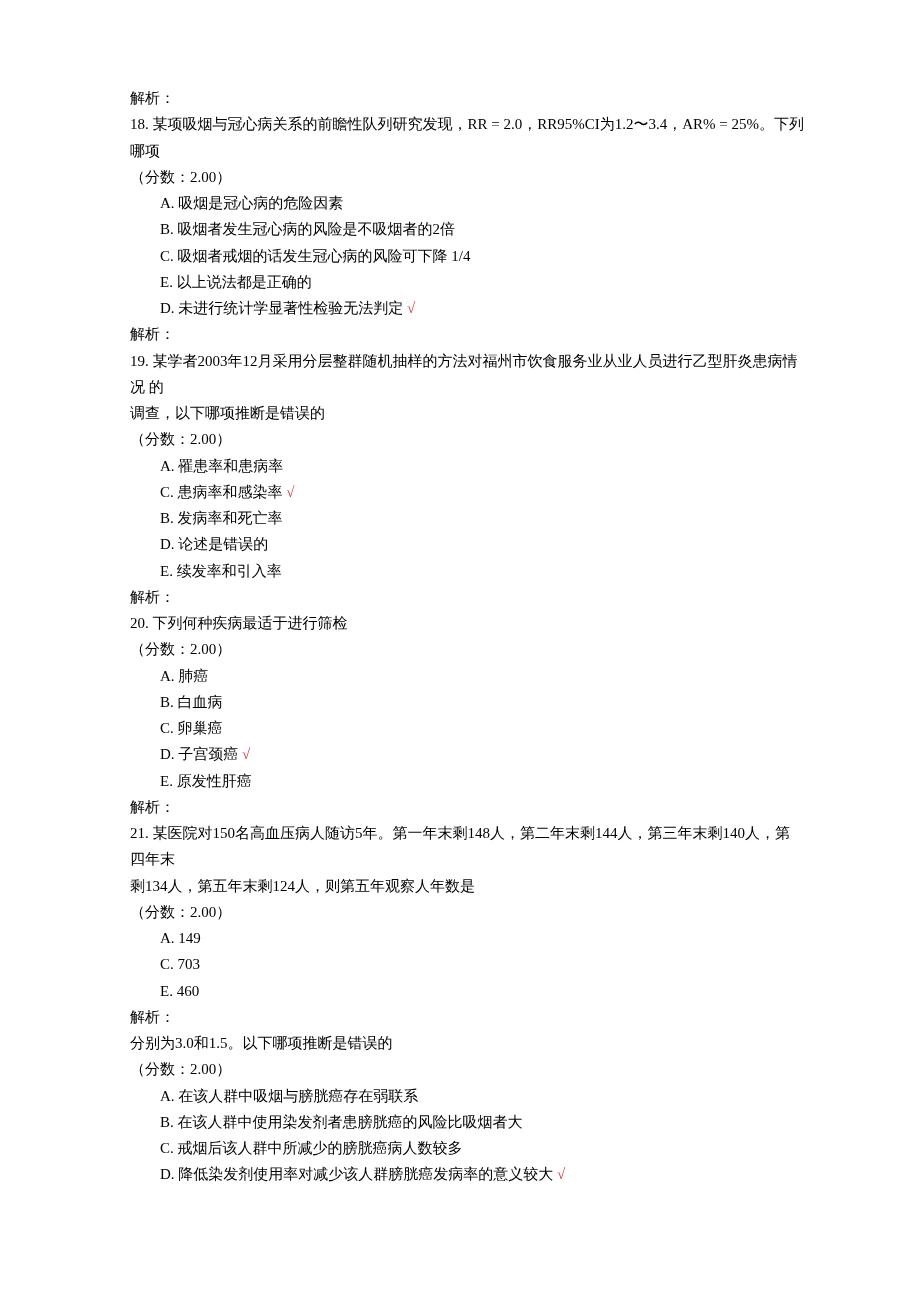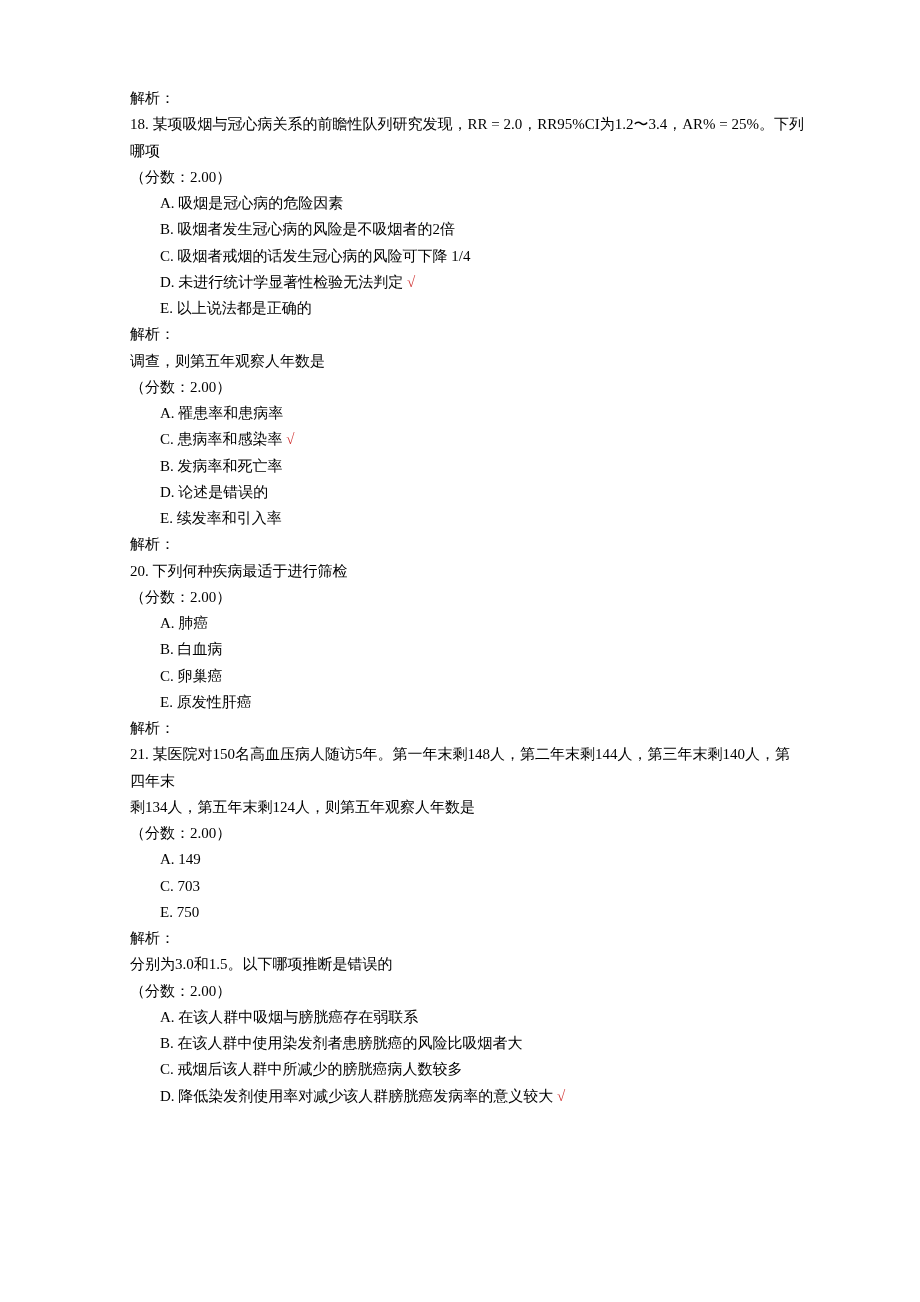--- a/index.html
+++ b/index.html
@@ -30,44 +30,46 @@
 </head>
 <body>
 
 <div class="page" id="page">
     <div class="line">解析：</div>
     <div class="line">18. 某项吸烟与冠心病关系的前瞻性队列研究发现，RR = 2.0，RR95%CI为1.2〜3.4，AR% = 25%。下列哪项</div>
     <div class="line">（分数：2.00）</div>
     <div class="line option"><span>A. </span><span>吸烟是冠心病的危险因素</span></div>
     <div class="line option"><span>B. </span><span>吸烟者发生冠心病的风险是不吸烟者的2倍</span></div>
     <div class="line option"><span>C. </span><span>吸烟者戒烟的话发生冠心病的风险可下降 1/4</span></div>
+    <div class="line option"><span>E. </span><span>以上说法都是正确的</span></div>
     <div class="line option"><span>D. </span><span>未进行统计学显著性检验无法判定</span><span class="mark"> √</span></div>
-    <div class="line option"><span>E. </span><span>以上说法都是正确的</span></div>
     <div class="line">解析：</div>
-    <div class="line">调查，则第五年观察人年数是</div>
+    <div class="line">19. 某学者2003年12月采用分层整群随机抽样的方法对福州市饮食服务业从业人员进行乙型肝炎患病情况 的</div>
+    <div class="line">调查，以下哪项推断是错误的</div>
     <div class="line">（分数：2.00）</div>
     <div class="line option"><span>A. </span><span>罹患率和患病率</span></div>
     <div class="line option"><span>C. </span><span>患病率和感染率</span><span class="mark"> √</span></div>
     <div class="line option"><span>B. </span><span>发病率和死亡率</span></div>
     <div class="line option"><span>D. </span><span>论述是错误的</span></div>
     <div class="line option"><span>E. </span><span>续发率和引入率</span></div>
     <div class="line">解析：</div>
     <div class="line">20. 下列何种疾病最适于进行筛检</div>
     <div class="line">（分数：2.00）</div>
     <div class="line option"><span>A. </span><span>肺癌</span></div>
     <div class="line option"><span>B. </span><span>白血病</span></div>
     <div class="line option"><span>C. </span><span>卵巢癌</span></div>
+    <div class="line option"><span>D. </span><span>子宫颈癌</span><span class="mark"> √</span></div>
     <div class="line option"><span>E. </span><span>原发性肝癌</span></div>
     <div class="line">解析：</div>
     <div class="line">21. 某医院对150名高血压病人随访5年。第一年末剩148人，第二年末剩144人，第三年末剩140人，第 四年末</div>
     <div class="line">剩134人，第五年末剩124人，则第五年观察人年数是</div>
     <div class="line">（分数：2.00）</div>
     <div class="line option"><span>A. </span><span>149</span></div>
     <div class="line option"><span>C. </span><span>703</span></div>
-    <div class="line option"><span>E. </span><span>750</span></div>
+    <div class="line option"><span>E. </span><span>460</span></div>
     <div class="line">解析：</div>
     <div class="line">分别为3.0和1.5。以下哪项推断是错误的</div>
     <div class="line">（分数：2.00）</div>
     <div class="line option"><span>A. </span><span>在该人群中吸烟与膀胱癌存在弱联系</span></div>
     <div class="line option"><span>B. </span><span>在该人群中使用染发剂者患膀胱癌的风险比吸烟者大</span></div>
     <div class="line option"><span>C. </span><span>戒烟后该人群中所减少的膀胱癌病人数较多</span></div>
     <div class="line option"><span>D. </span><span>降低染发剂使用率对减少该人群膀胱癌发病率的意义较大</span><span class="mark"> √</span></div>
   </div>
 
 </body></html>

